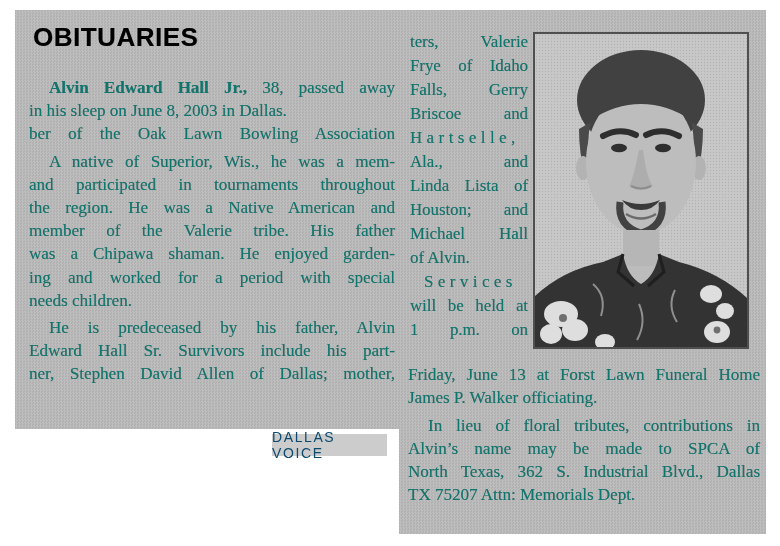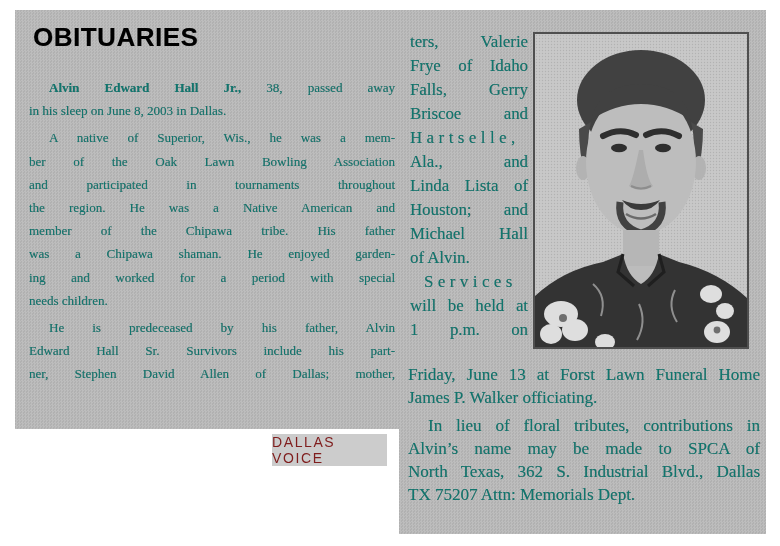--- a/index.html
+++ b/index.html
@@ -18,60 +18,60 @@
   }
   .section-title{
     position:absolute;left:33px;top:22px;
     font-family:"Liberation Sans", sans-serif;
     font-weight:700;font-size:26px;letter-spacing:0.5px;
     color:#000000;
     text-shadow:0.4px 0.4px 0.6px rgba(50,50,50,0.45);
   }
   .col{position:absolute;color:#0f766e;
     text-shadow:0.3px 0.3px 0.5px rgba(60,60,60,0.4);}
-  .col-left{left:29px;top:76px;width:366px;font-size:13px;line-height:23.2px;}
+  .col-left{left:29px;top:76px;width:366px;font-size:17px;line-height:23.2px;}
   .col-mid{left:410px;top:30px;width:118px;font-size:16.8px;line-height:24px;}
   .col-bottom{left:408px;top:363px;width:352px;font-size:17px;line-height:23.3px;}
   .tline{text-align:justify;text-align-last:justify;}
   .tline.end{text-align-last:left;}
   .tline.indent{text-indent:20px;}
   .tline.pgap{margin-top:4px;}
   .tline.spaced{letter-spacing:4.5px;text-align-last:left;}
   .col-mid .tline.indent{text-indent:14px;}
   .b{font-weight:700;}
   
   .photo{
     position:absolute;left:533px;top:32px;width:212px;height:313px;
     border:2px solid #4f4f4f;background:#c6c6c6;box-sizing:content-box;
   }
   .photo svg{display:block;}
   
   .credit{
-    position:absolute;left:272px;top:434px;width:115px;height:32px;
-    background:#cccccc;color:#7f1d1d;
+    position:absolute;left:272px;top:434px;width:115px;height:22px;
+    background:#cccccc;color:#0c4a6e;
     font-family:"Liberation Sans", sans-serif;
     font-size:14px;letter-spacing:1.6px;
     display:flex;align-items:center;justify-content:center;
   }
 </style>
 </head>
 <body>
 
 <div class="scan"></div>
 
 <div class="section-title">OBITUARIES</div>
 
 <div class="col col-left">
     <div class="tline indent"><span class="b">Alvin Edward Hall Jr.,</span><span> 38, passed away</span></div>
     <div class="tline end">in his sleep on June 8, 2003 in Dallas.</div>
+    <div class="tline">ber of the Oak Lawn Bowling Association</div>
     <div class="tline indent pgap">A native of Superior, Wis., he was a mem-</div>
-    <div class="tline">ber of the Oak Lawn Bowling Association</div>
     <div class="tline">and participated in tournaments throughout</div>
     <div class="tline">the region. He was a Native American and</div>
-    <div class="tline">member of the Chipawa tribe. His father</div>
+    <div class="tline">member of the Valerie tribe. His father</div>
     <div class="tline">was a Chipawa shaman. He enjoyed garden-</div>
     <div class="tline">ing and worked for a period with special</div>
     <div class="tline end">needs children.</div>
     <div class="tline indent pgap">He is predeceased by his father, Alvin</div>
     <div class="tline">Edward Hall Sr. Survivors include his part-</div>
     <div class="tline">ner, Stephen David Allen of Dallas; mother,</div>
   </div>
 
 <div class="col col-mid">
     <div class="tline">ters, Valerie</div>

